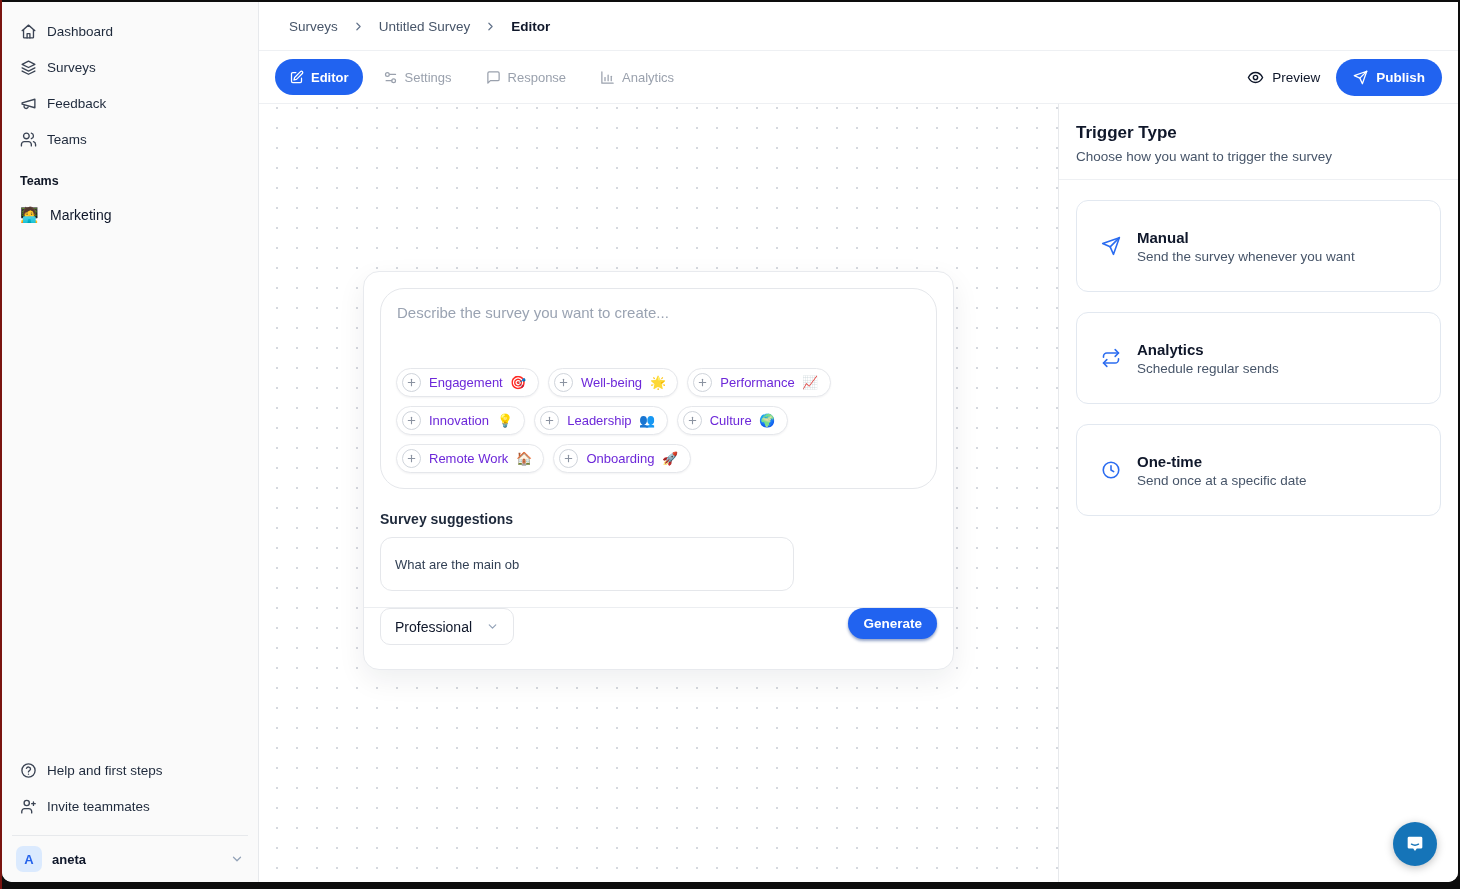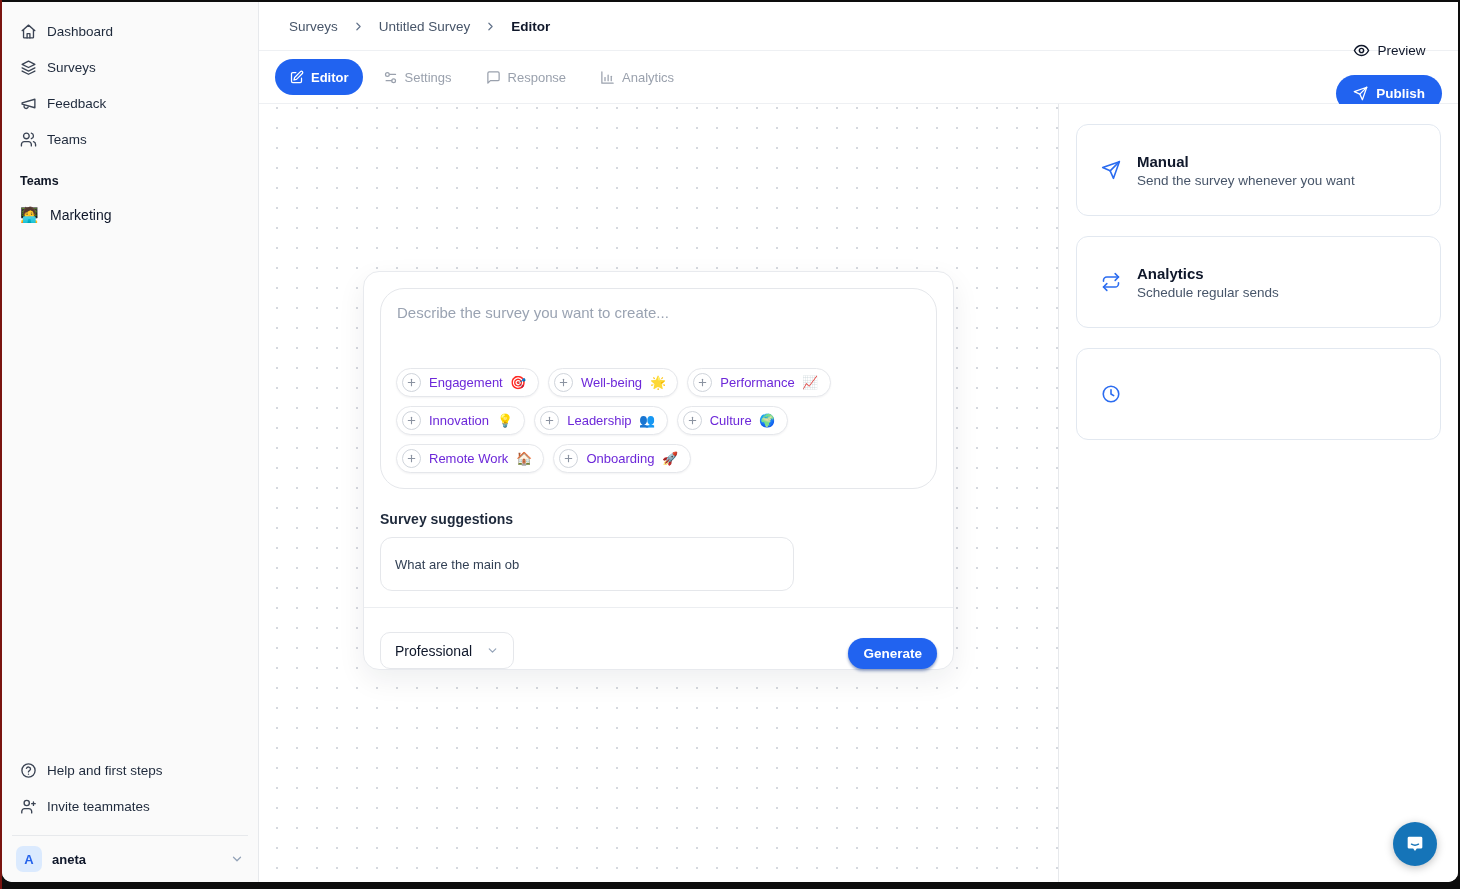--- a/index.html
+++ b/index.html
@@ -44,21 +44,21 @@
   .bc-link { font-size:13.5px; color:#475569; cursor:pointer; background:none; border:none; font-family:inherit; }
   .bc-current { font-size:13.5px; color:#0f172a; font-weight:600; }
   .bc-sep { color:#64748b; display:flex; }
 
   .toolbar { height:53px; flex:none; display:flex; align-items:center; gap:6px;
              padding:0 16px; border-bottom:1px solid #eef0f3; background:#fff; }
   .tab { display:flex; align-items:center; gap:7px; height:36px; padding:0 14px; border-radius:18px;
          font-size:13px; color:#9aa1ad; background:transparent; border:none; cursor:pointer; font-family:inherit; }
   .tab .t-ic { display:flex; }
   .tab.active { background:#2163f0; color:#fff; font-weight:600; }
-  .toolbar-right { margin-left:auto; display:flex; align-items:center; gap:16px;flex-direction:column; }
+  .toolbar-right { margin-left:auto; display:flex; align-items:center; gap:16px; }
   .preview-btn { display:flex; align-items:center; gap:8px; font-size:13.5px; color:#0f172a;
                  background:none; border:none; cursor:pointer; font-family:inherit; }
   .publish-btn { display:flex; align-items:center; gap:8px; height:37px; padding:0 17px; border-radius:19px;
                  background:#2163f0; color:#fff; font-size:13.5px; font-weight:600; border:none; cursor:pointer; font-family:inherit; }
 
   .content { flex:1; min-height:0; display:flex; }
   .canvas { flex:1; position:relative; overflow:hidden; background-color:#fff;
             background-image:radial-gradient(circle, #d5d8de 1.4px, transparent 1.5px);
             background-size:20px 20px; background-position:8px 14px; }
 
@@ -76,21 +76,21 @@
           box-shadow:0 1px 2px rgba(15,23,42,.05); font-family:inherit; }
   .chip .plus { width:19px; height:19px; border-radius:50%; border:1px solid #cfd4db; color:#8b93a1;
                 display:flex; align-items:center; justify-content:center; flex:none; }
   .chip .c-emoji { font-size:13px; }
   .sugg-title { font-size:14px; font-weight:600; color:#1e293b; padding:6px 16px 10px; }
   .sugg-row { display:flex; gap:16px; padding:0 0 0 16px; overflow:hidden; }
   .sugg-card { flex:none; width:414px; height:54px; border:1px solid #e5e7eb; border-radius:12px;
                background:#fff; padding:10px 14px; font-size:13px; color:#334155; text-align:left;
                cursor:pointer; font-family:inherit; }
   .composer-divider { height:1px; background:#eceef1; margin-top:16px; }
-  .composer-footer { height:61px; display:flex; align-items:flex-end; justify-content:space-between; padding:0 16px; }
+  .composer-footer { height:61px; display:flex; align-items:flex-start; justify-content:space-between; padding:0 16px; }
   .tone-select { display:flex; align-items:center; gap:14px; height:37px; padding:0 14px; border-radius:10px;
                  border:1px solid #e5e7eb; background:#fff; font-size:14px; color:#0f172a; cursor:pointer; font-family:inherit; }
   .generate-btn { height:31px; padding:0 15px; border-radius:16px; background:#2163f0; color:#fff;
                   font-size:13.5px; font-weight:600; border:none; cursor:pointer; font-family:inherit;
                   box-shadow:0 2px 3px rgba(16,52,131,.45); }
 
   
   .trigger-panel { width:400px; flex:none; border-left:1px solid #e7e9ec; background:#fff; display:flex; flex-direction:column; }
   .tp-header { padding:19px 17px 15px; border-bottom:1px solid #eef0f3; }
   .tp-title { font-size:17px; font-weight:bold; color:#0f172a; margin-bottom:6px; }
@@ -386,20 +386,24 @@
                     <path d="m6 9 6 6 6-6"></path>
                   </svg>
               </span>
             </button>
             <button class="generate-btn">Generate</button>
           </div>
         </div>
       </div>
 
       <aside class="trigger-panel">
+        <div class="tp-header">
+          <div class="tp-title">Trigger Type</div>
+          <div class="tp-sub">Choose how you want to trigger the survey</div>
+        </div>
         <div class="tp-list">
           <button class="tp-card">
             <span class="tp-ic">
               <svg viewBox="0 0 24 24" fill="none" stroke="currentColor" stroke-width="1.9" stroke-linecap="round" stroke-linejoin="round">
                   <path d="M22 2 11 13"></path>
                   <path d="M22 2 15 22l-4-9-9-4 20-7z"></path>
                 </svg>
             </span>
             <span>
               <div class="tp-card-title">Manual</div>
@@ -420,20 +424,24 @@
               <div class="tp-card-desc">Schedule regular sends</div>
             </span>
           </button>
           <button class="tp-card">
             <span class="tp-ic">
               <svg viewBox="0 0 24 24" fill="none" stroke="currentColor" stroke-width="1.9" stroke-linecap="round" stroke-linejoin="round">
                   <circle cx="12" cy="12" r="9.3"></circle>
                   <path d="M12 7v5l3.2 2"></path>
                 </svg>
             </span>
+            <span>
+              <div class="tp-card-title">One-time</div>
+              <div class="tp-card-desc">Send once at a specific date</div>
+            </span>
           </button>
         </div>
       </aside>
     </div>
   </div>
 
   <button class="chat-launcher">
     <span style="display:flex">
       <svg width="22" height="22" viewBox="0 0 24 24">
         <path fill="#ffffff" d="M5.5 4h13A1.5 1.5 0 0 1 20 5.5v10a1.5 1.5 0 0 1-1.5 1.5H14l-2 2.6L10 17H5.5A1.5 1.5 0 0 1 4 15.5v-10A1.5 1.5 0 0 1 5.5 4z"></path>

